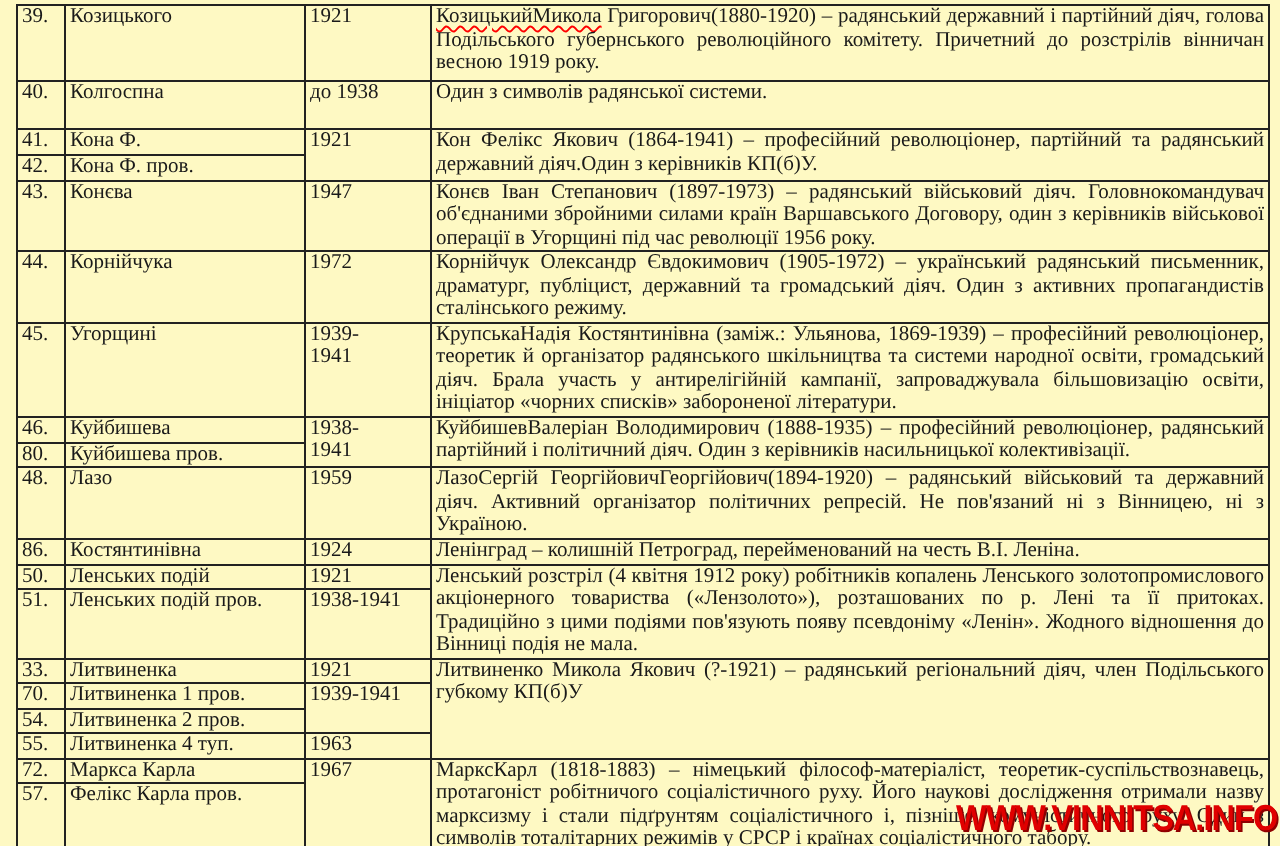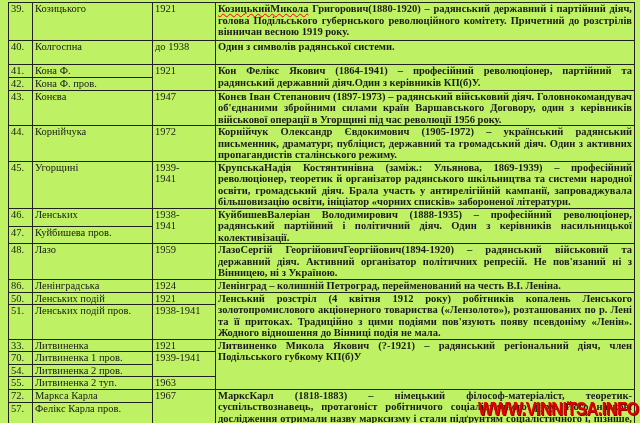--- a/index.html
+++ b/index.html
@@ -1,25 +1,25 @@
 <!DOCTYPE html>
 <html><head>
 <meta charset="utf-8">
 <style>
   html,body{margin:0;padding:0;background:#fff;}
-  #page{position:relative;width:640px;height:423px;background:#bef264;overflow:hidden;
+  #page{position:relative;width:640px;height:423px;background:#fef9c3;overflow:hidden;
         font-family:"Liberation Serif", serif;color:#1a1a1a;}
   table.doc{position:absolute;left:8px;top:2px;border-collapse:collapse;table-layout:fixed;
         width:626px;}
   table.doc td{border:1px solid #222;vertical-align:top;overflow:hidden;
         font-size:10.5px;line-height:11.5px;padding:0 2px;}
   td.num{padding-left:3px;}
   td.name{padding-left:5px;}
   td.year{padding-left:7px;white-space:pre-line;margin-left:32px;}
-  td.desc{text-align:justify;padding:0 3px;font-weight:bold;}
+  td.desc{text-align:justify;padding:0 3px;}
   .wavy{text-decoration-line:underline;text-decoration-style:wavy;
         text-decoration-color:#ff0000;text-decoration-thickness:1px;}
   #watermark{position:absolute;left:478px;top:399px;z-index:5;
         font-family:"Liberation Sans", sans-serif;font-weight:700;font-size:18px;
         color:#e00000;letter-spacing:-0.5px;transform:scaleX(0.9);transform-origin:left;
         text-shadow:1px 1px 0 #8f0000;white-space:nowrap;}
 </style>
 </head>
 <body>
 
@@ -68,38 +68,38 @@
     </tr>
     <tr style="height:47px">
       <td class="num">45.</td>
       <td class="name">Угорщині</td>
       <td class="year">1939-
 1941</td>
       <td class="desc">КрупськаНадія Костянтинівна  (заміж.: Ульянова, 1869-1939) – професійний  революціонер, теоретик й організатор радянського шкільництва та системи народної освіти, громадський діяч. Брала участь у антирелігійній  кампанії, запроваджувала більшовизацію освіти, ініціатор «чорних списків» забороненої літератури.</td>
     </tr>
     <tr style="height:13px">
       <td class="num">46.</td>
-      <td class="name">Ленських</td>
+      <td class="name">Куйбишева</td>
       <td class="year" rowspan="2">1938-
 1941</td>
       <td class="desc" rowspan="2">КуйбишевВалеріан Володимирович (1888-1935) – професійний  революціонер, радянський партійний і політичний  діяч. Один з керівників насильницької колективізації.</td>
     </tr>
     <tr style="height:12px">
-      <td class="num">47.</td>
+      <td class="num">80.</td>
       <td class="name">Куйбишева пров.</td>
     </tr>
     <tr style="height:22px">
       <td class="num">48.</td>
       <td class="name">Лазо</td>
       <td class="year">1959</td>
       <td class="desc">ЛазоСергій ГеоргійовичГеоргійович(1894-1920)  – радянський військовий та державний діяч. Активний організатор політичних репресій.  Не пов'язаний ні з Вінницею, ні з Україною.</td>
     </tr>
     <tr style="height:13px">
       <td class="num">86.</td>
-      <td class="name">Ленінградська</td>
+      <td class="name">Костянтинівна</td>
       <td class="year">1924</td>
       <td class="desc">Ленінград – колишній Петроград, перейменований на честь В.І. Леніна.</td>
     </tr>
     <tr style="height:12px">
       <td class="num">50.</td>
       <td class="name">Ленських подій</td>
       <td class="year">1921</td>
       <td class="desc" rowspan="2">Ленський розстріл (4 квітня 1912 року) робітників копалень Ленського золотопромислового акціонерного товариства («Лензолото»), розташованих по р. Лені  та її притоках. Традиційно з цими подіями пов'язують появу псевдоніму «Ленін». Жодного відношення до Вінниці подія не мала.</td>
     </tr>
     <tr style="height:33px">
@@ -117,21 +117,21 @@
       <td class="num">70.</td>
       <td class="name">Литвиненка 1 пров.</td>
       <td class="year" rowspan="2">1939-1941</td>
     </tr>
     <tr style="height:11px">
       <td class="num">54.</td>
       <td class="name">Литвиненка 2 пров.</td>
     </tr>
     <tr style="height:12px">
       <td class="num">55.</td>
-      <td class="name">Литвиненка 2 туп.</td>
+      <td class="name">Литвиненка 4 туп.</td>
       <td class="year">1963</td>
     </tr>
     <tr style="height:12px">
       <td class="num">72.</td>
       <td class="name">Маркса Карла</td>
       <td class="year" rowspan="2">1967</td>
       <td class="desc" rowspan="2">МарксКарл (1818-1883) – німецький філософ-матеріаліст, теоретик-суспільствознавець, протагоніст робітничого соціалістичного  руху. Його наукові дослідження  отримали назву марксизму і стали підґрунтям соціалістичного  і, пізніше, комуністичного руху. Один з символів тоталітарних  режимів  у СРСР і країнах соціалістичного  табору.</td>
     </tr>
     <tr style="height:42px">
       <td class="num">57.</td>

